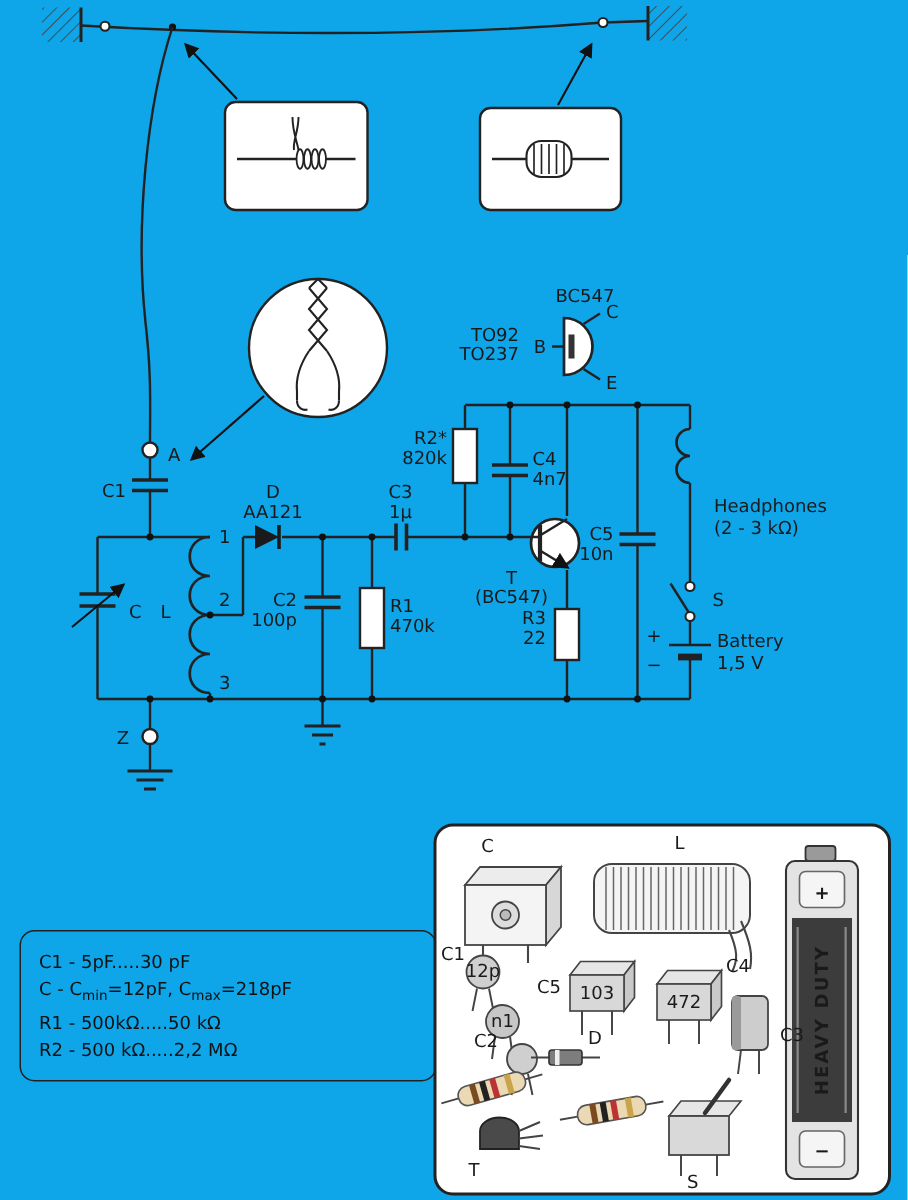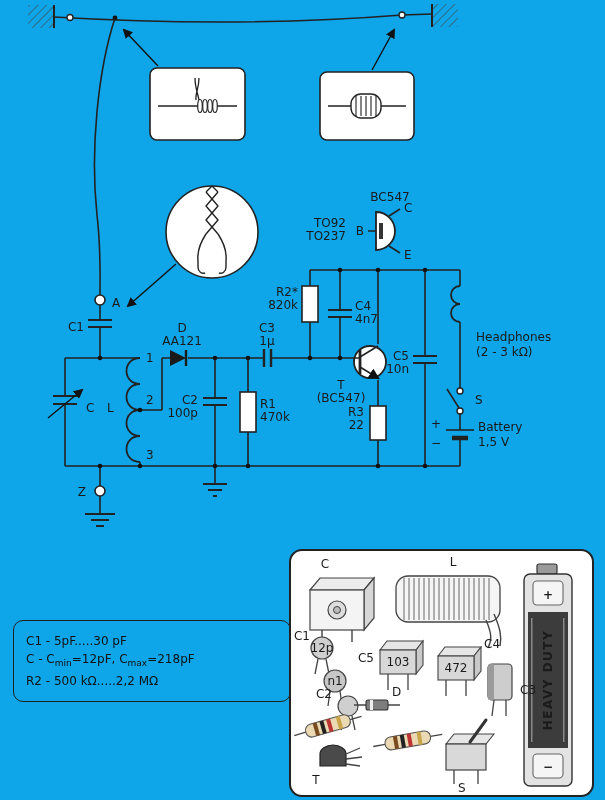--- a/index.html
+++ b/index.html
@@ -192,20 +192,21 @@
     <text x="478" y="446">1,5 V</text>
     <text x="86" y="496" text-anchor="end">Z</text>
   </g>
 </svg>
 
 <div class="parts-box">
   <div class="pl-line">C1 - 5pF.....30 pF</div>
   <div class="pl-line">
     <span>C - C</span><sub>min</sub><span>=12pF, C</span><sub>max</sub><span>=218pF</span>
   </div>
+  <div class="pl-line">R1 - 500kΩ.....50 kΩ</div>
   <div class="pl-line">R2 - 500 kΩ.....2,2 MΩ</div>
 </div>
 
 <svg id="pictorial" width="307" height="250" viewBox="0 0 307 250">
   <rect x="2" y="2" width="303" height="246" rx="12" fill="#fff" stroke="#222" stroke-width="2"></rect>
 
   <g>
     <text x="37" y="20" text-anchor="middle">C</text>
     <polygon points="22,42 32,30 86,30 76,42" fill="#ececec" stroke="#444" stroke-width="1.2"></polygon>
     <polygon points="76,42 86,30 86,70 76,82" fill="#d7d7d7" stroke="#444" stroke-width="1.2"></polygon>

